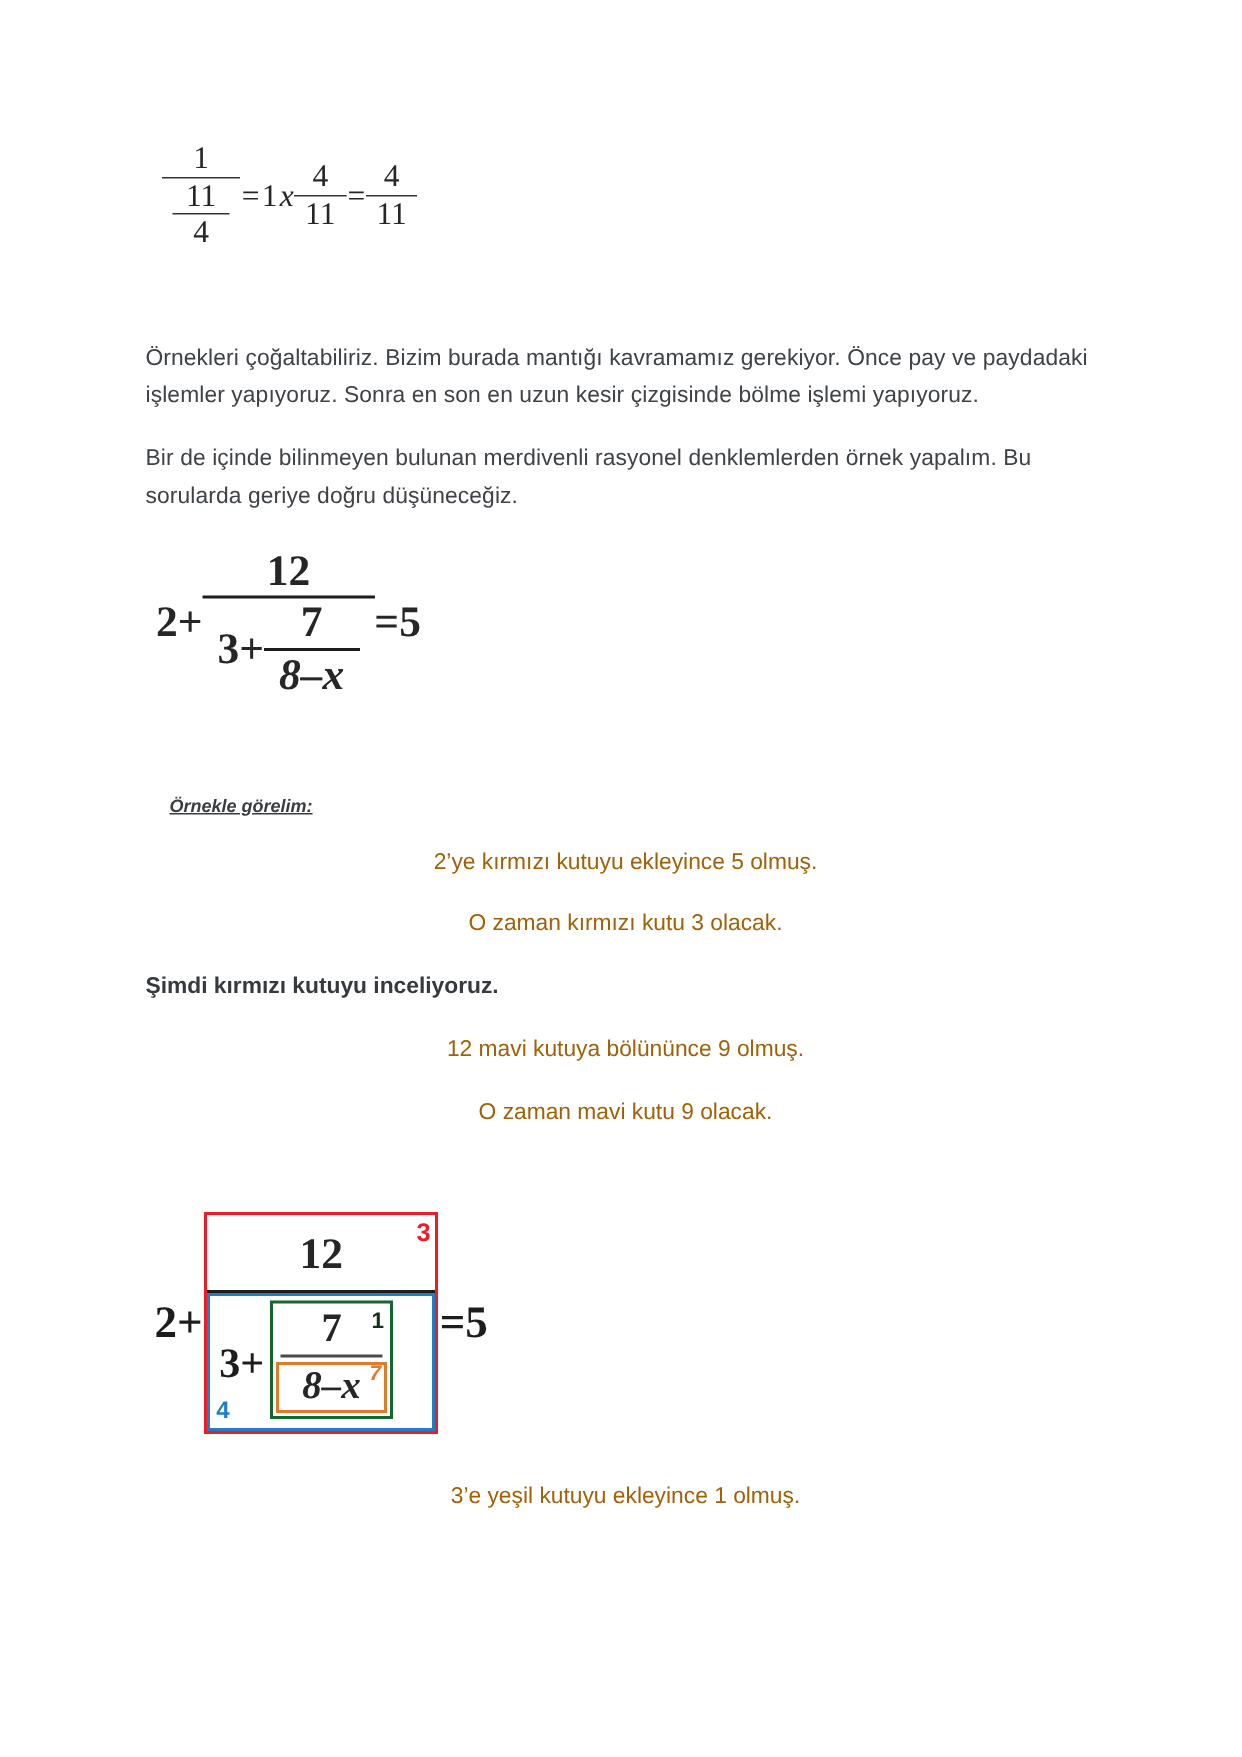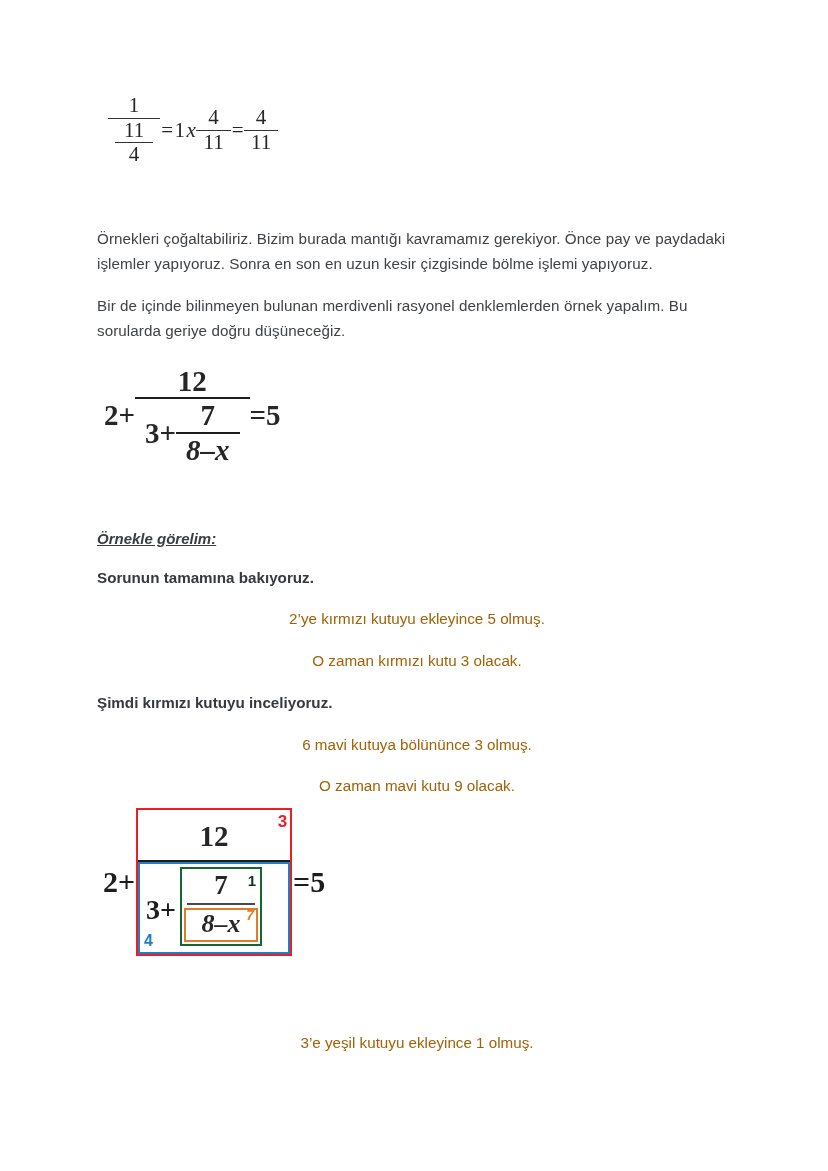--- a/index.html
+++ b/index.html
@@ -36,23 +36,23 @@
     font-size: 15.2px;
     line-height: 1.62;
     color: #3f4246;
     letter-spacing: 0.005em;
   }
 
   .heading-underline {
     font-weight: bold;
     font-style: italic;
     text-decoration: underline;
-    font-size: 15px;
+    font-size: 12px;
     color: #3a3d41;
-    margin: 0 0 20px 0;
+    margin: 0 0 20px 16px;
   }
   .bold-line {
     font-weight: bold;
     font-size: 15.2px;
     color: #36393d;
     margin: 0 0 19px 0;
     line-height: 1.5;
   }
   .plain-line {
     font-size: 15.2px;
@@ -263,25 +263,24 @@
 
     <div style="height:215px"></div>
 
     <p class="para">Örnekleri çoğaltabiliriz. Bizim burada mantığı kavramamız gerekiyor. Önce pay ve paydadaki işlemler yapıyoruz. Sonra en son en uzun kesir çizgisinde bölme işlemi yapıyoruz.</p>
     <p class="para">Bir de içinde bilinmeyen bulunan merdivenli rasyonel denklemlerden örnek yapalım. Bu sorularda geriye doğru düşüneceğiz.</p>
 
     <div style="height:168px"></div>
 
     <p class="heading-underline">Örnekle görelim:</p>
 
-    <p class="bold-line">Sorunun tamamına bakıyoruz.</p>
     <p class="plain-line">2’ye kırmızı kutuyu ekleyince 5 olmuş.</p>
     <p class="plain-line">O zaman kırmızı kutu 3 olacak.</p>
     <p class="bold-line">Şimdi kırmızı kutuyu inceliyoruz.</p>
-    <p class="plain-line">6 mavi kutuya bölününce 3 olmuş.</p>
+    <p class="plain-line">12 mavi kutuya bölününce 9 olmuş.</p>
     <p class="plain-line">O zaman mavi kutu 9 olacak.</p>
 
     <div style="height:215px"></div>
 
     <p class="plain-line">3’e yeşil kutuyu ekleyince 1 olmuş.</p>
   </div>
 
   <div class="eq2-wrap math">
     <span class="mrow">
       <span>2+</span>

